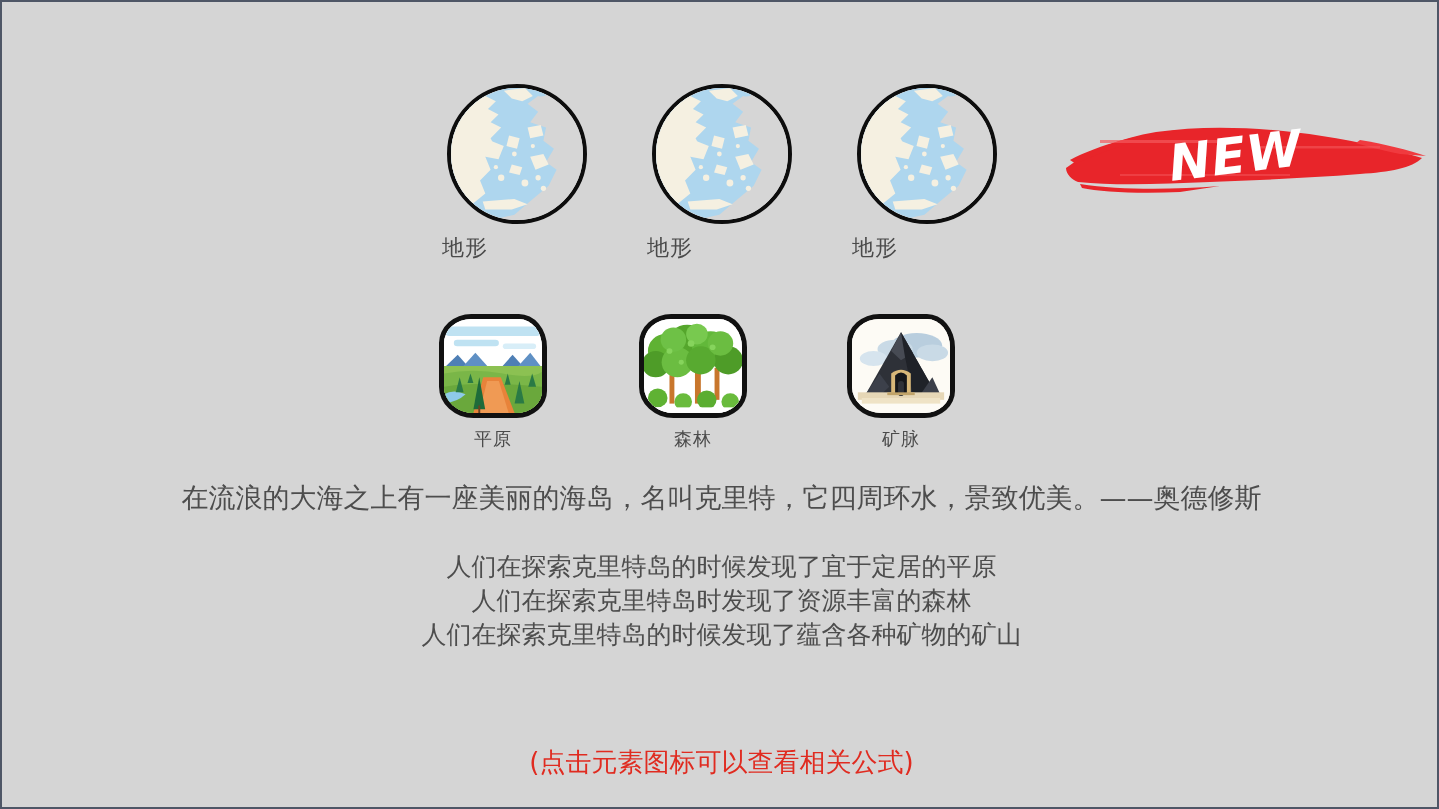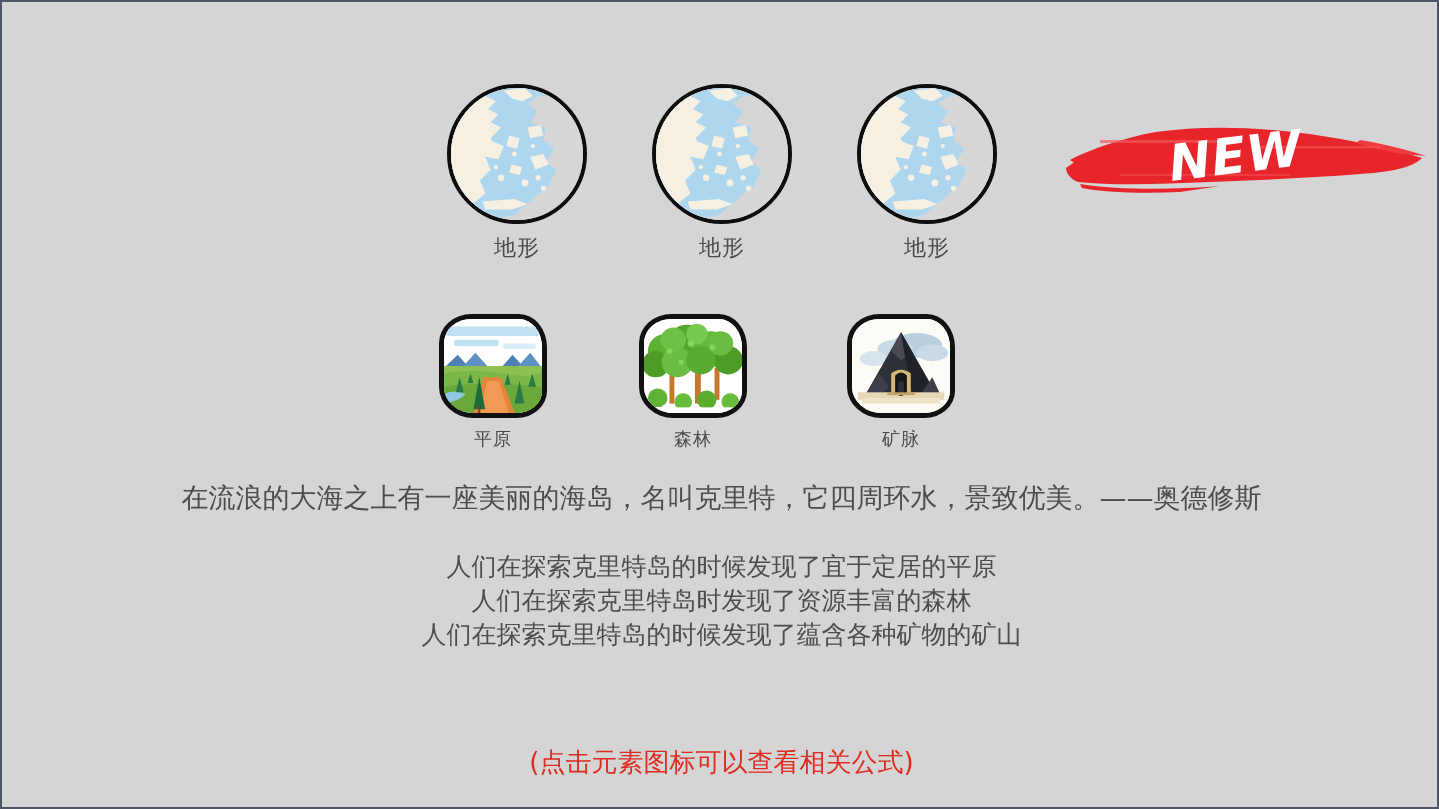--- a/index.html
+++ b/index.html
@@ -24,21 +24,20 @@
   #terrain-row {
     position: absolute;
     left: 430px;
     top: 82px;
     width: 600px;
     height: 200px;
   }
   .terrain-cell {
     position: absolute;
     width: 150px;
-    text-align: center;
   }
   .terrain-cell.c0 { left: 10px; }
   .terrain-cell.c1 { left: 215px; }
   .terrain-cell.c2 { left: 420px; }
 
   .map-circle {
     width: 140px;
     height: 140px;
     margin: 0 auto;
     border-radius: 50%;

